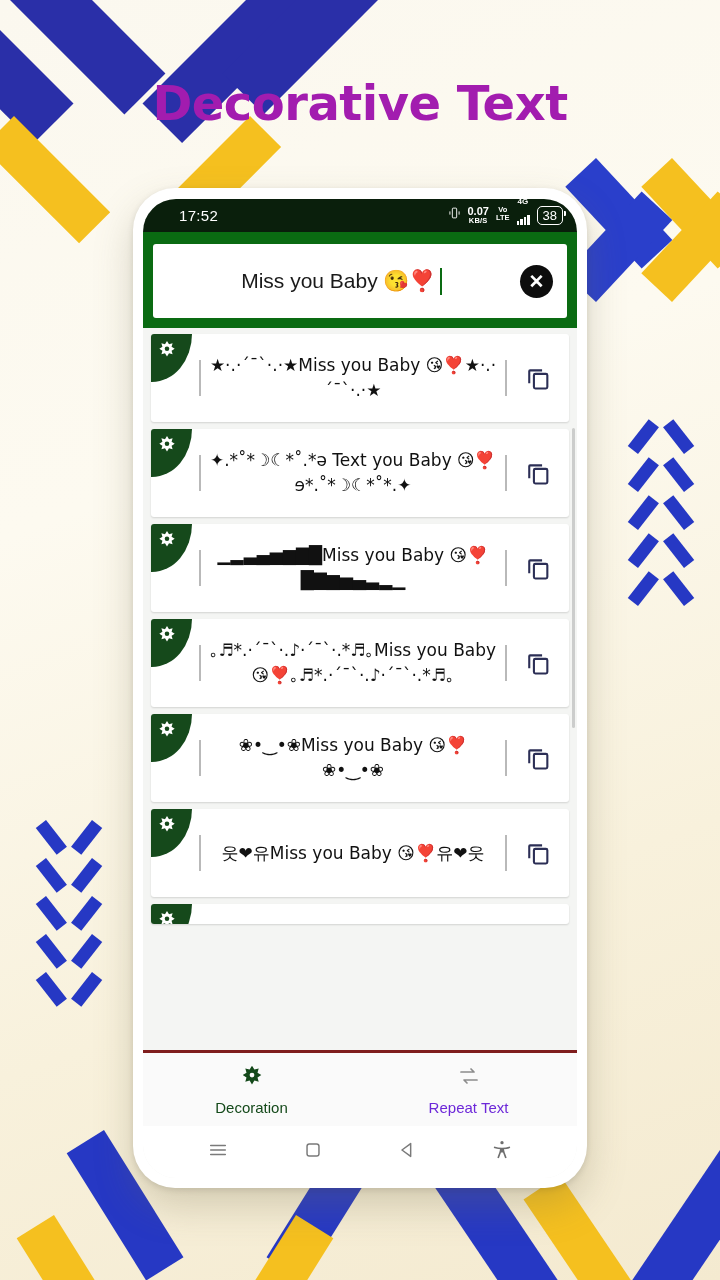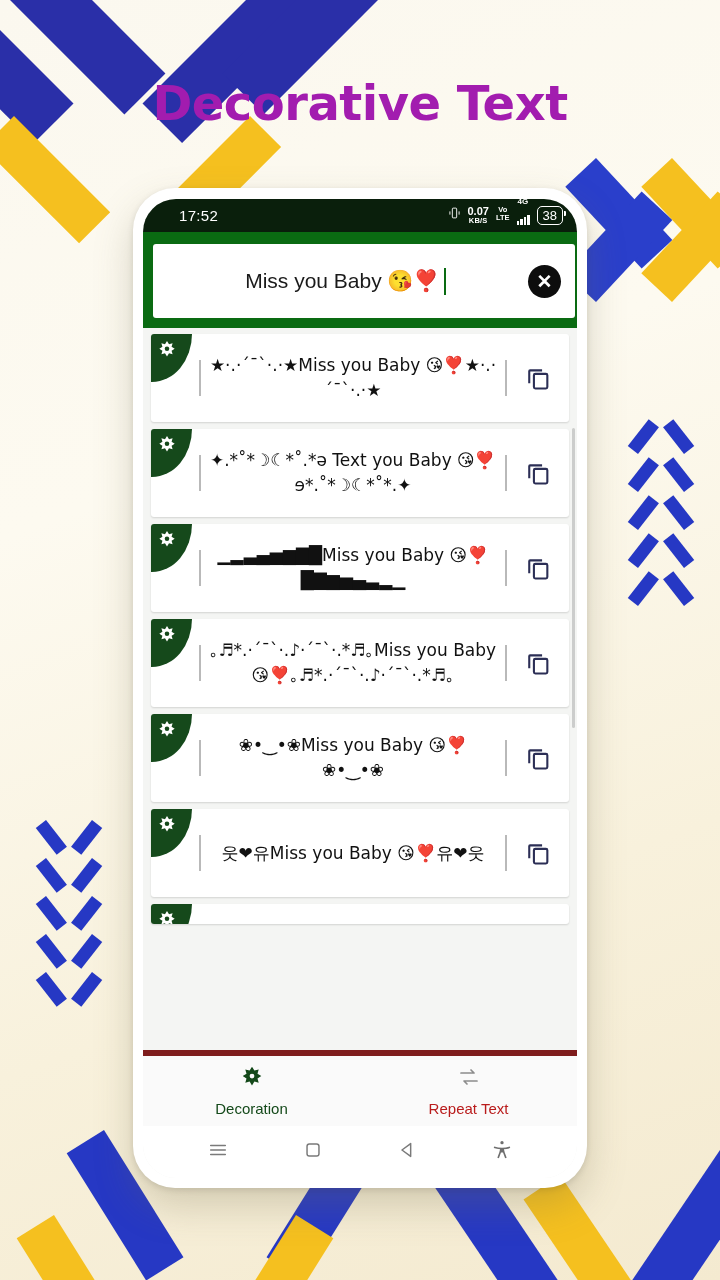--- a/index.html
+++ b/index.html
@@ -179,21 +179,21 @@
     position: relative;
   }
   .sb-batt::after{
     content:""; position:absolute; right:-3.5px; top:4px;
     width:2px; height:5px; background:#fff; border-radius:0 1px 1px 0;
   }
 
   
   .input-wrap {
     background: #0a6b12;
-    padding: 12px 2px 10px 10px;
+    padding: 12px 10px 10px 10px;
     flex: 0 0 auto;
     box-shadow: 0 2px 4px rgba(0,0,0,.15);
   }
   .input-box {
     background:#fff;
     border-radius: 3px;
     height: 74px;
     display:flex; align-items:center;
     padding: 0 14px 0 10px;
     position:relative;
@@ -273,30 +273,30 @@
     width: 62px;
     display:flex; align-items:center; justify-content:center;
   }
   .copy-cell svg { width: 28px; height: 28px; }
 
   
   .bottom-nav {
     flex: 0 0 auto;
     height: 76px;
     background:#fafafa;
-    border-top: 6px solid #7f1d1d;
+    border-top: 3px solid #7f1d1d;
     display:flex;
   }
   .nav-item {
     flex:1; display:flex; flex-direction:column;
     align-items:center; justify-content:center; gap:7px;
   }
   .nav-item .lbl { font-size: 15px; }
   .nav-item.active .lbl { color:#14491a; }
-  .nav-item.inactive .lbl { color:#b91c1c; }
+  .nav-item.inactive .lbl { color:#6d28d9; }
   .nav-item svg { width: 24px; height: 24px; }
 
   
   .android-nav {
     flex: 0 0 auto;
     height: 52px; background:#ffffff;
     display:flex; align-items:center; justify-content:space-around;
     padding: 0 28px;
   }
   .android-nav .gl { color:#7a7a7a; }

